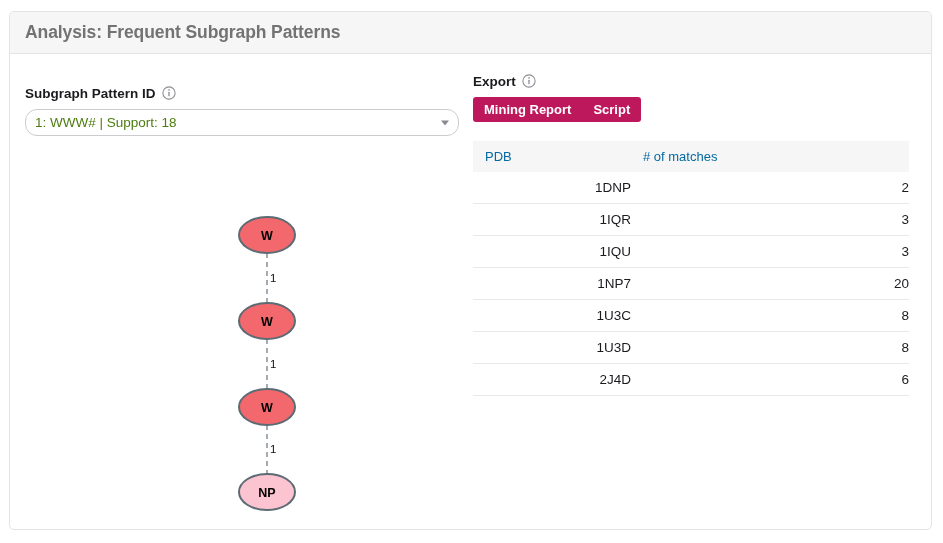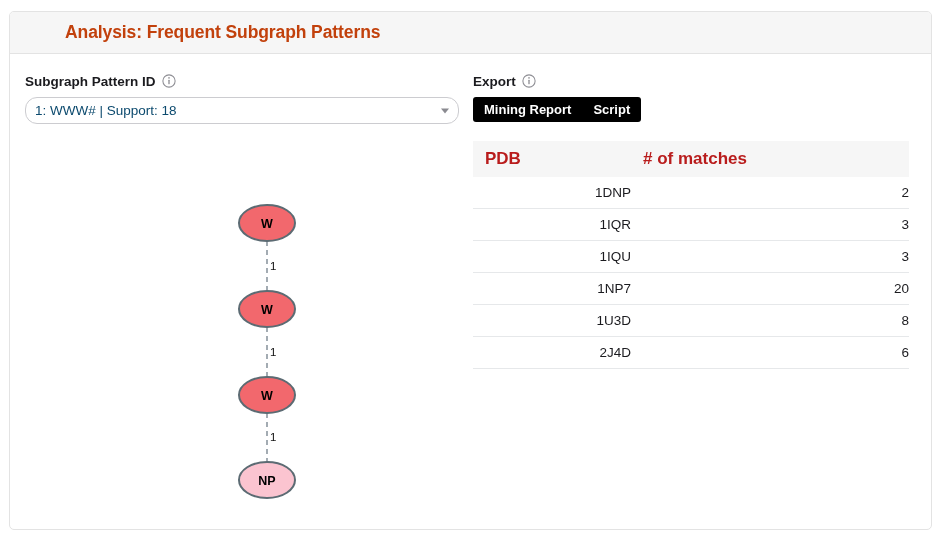--- a/index.html
+++ b/index.html
@@ -35,34 +35,33 @@
     background: #f6f6f6;
     border-bottom: 1px solid #e3e3e3;
     border-radius: 4px 4px 0 0;
     display: flex;
     align-items: center;
     padding-left: 15px;
   }
   .card-title {
     font-size: 17.5px;
     font-weight: 700;
-    color: #c2410c;
+    color: #737373;
     letter-spacing: -0.1px;
-    margin-left: 40px;
   }
   .card-body {
     position: relative;
     height: 476px;
   }
 
   
   .left-col {
     position: absolute;
     left: 15px;
-    top: 0;
+    top: 12px;
     width: 444px;
   }
   .right-col {
     position: absolute;
     left: 463px;
     top: 0;
     width: 436px;
   }
 
   
@@ -92,21 +91,21 @@
     height: 27px;
   }
   .select-box {
     box-sizing: border-box;
     width: 100%;
     height: 100%;
     border: 1px solid #ccccd0;
     border-radius: 12px;
     background: #ffffff;
     font-size: 13.5px;
-    color: #0c4a6e;
+    color: #4d7c0f;
     display: flex;
     align-items: center;
     padding-left: 9px;
     cursor: pointer;
   }
   .select-caret {
     position: absolute;
     right: 10px;
     top: 50%;
     transform: translateY(-50%);
@@ -144,24 +143,24 @@
   
   .pdb-table {
     margin-top: 19px;
     width: 436px;
     border-collapse: collapse;
     font-size: 13.5px;
   }
   .pdb-table thead th {
     background: #f6f6f6;
     text-align: left;
-    font-weight: 700;
-    color: #b91c1c;
+    font-weight: 400;
+    color: #0369a1;
     padding: 8px 0 8px 12px;
-    font-size: 17px;
+    font-size: 13px;
   }
   .pdb-table tbody td {
     padding: 8px 0 8px 12px;
     color: #1b1b1f;
     border-bottom: 1px solid #e6e8ea;
     text-align: right;
   }
   .pdb-table tbody tr:first-child td {
     border-top: none;
   }
@@ -255,21 +254,21 @@
           <span>Export</span>
           <span class="info-icon">
             <svg viewBox="0 0 16 16" width="14" height="14" aria-hidden="true">
               <circle cx="8" cy="8" r="7" fill="none" stroke="#8d8d93" stroke-width="1.2"></circle>
               <circle cx="8" cy="4.5" r="0.95" fill="#8d8d93"></circle>
               <rect x="7.25" y="6.5" width="1.5" height="5.1" rx="0.6" fill="#8d8d93"></rect>
             </svg>
           </span>
         </div>
 
-        <div class="btn-group" id="export-button-group" style="background: #000000; justify-content: center;">
+        <div class="btn-group" id="export-button-group" style="background: #be185d; justify-content: center;">
             <button class="btn">Mining Report</button>
             <button class="btn">Script</button>
           </div>
 
         <table class="pdb-table">
           <thead>
             <tr>
               <th class="col-pdb">PDB</th>
               <th># of matches</th>
             </tr>
@@ -285,20 +284,24 @@
               </tr>
               <tr>
                 <td class="col-pdb">1IQU</td>
                 <td>3</td>
               </tr>
               <tr>
                 <td class="col-pdb">1NP7</td>
                 <td>20</td>
               </tr>
               <tr>
+                <td class="col-pdb">1U3C</td>
+                <td>8</td>
+              </tr>
+              <tr>
                 <td class="col-pdb">1U3D</td>
                 <td>8</td>
               </tr>
               <tr>
                 <td class="col-pdb">2J4D</td>
                 <td>6</td>
               </tr>
             </tbody>
         </table>
 

